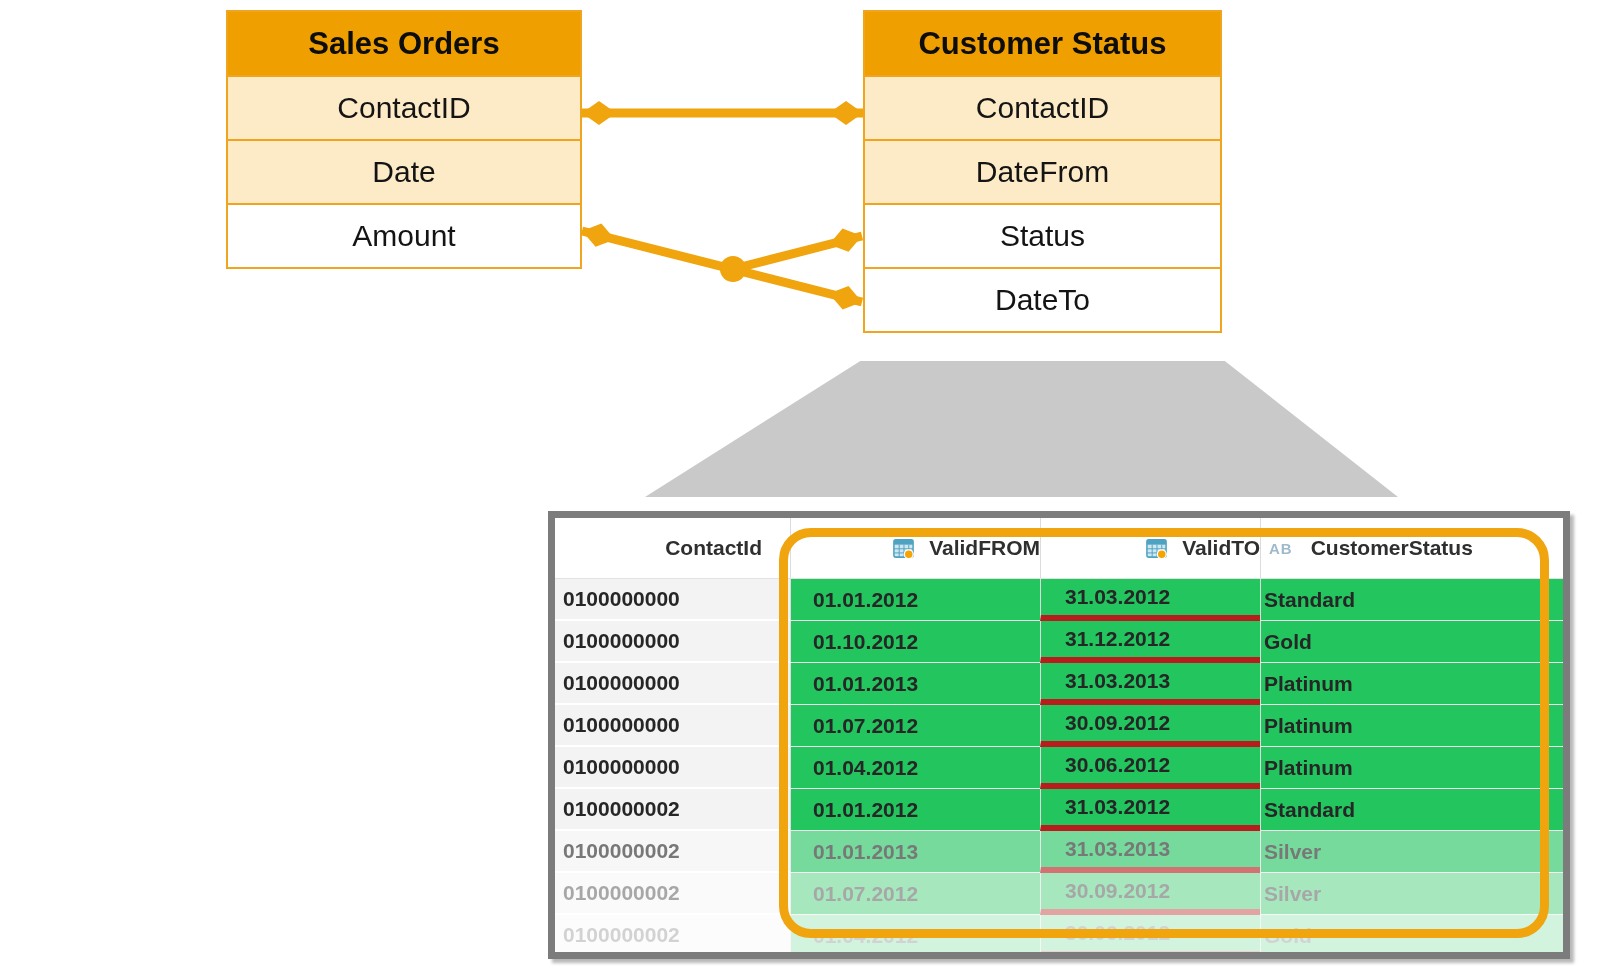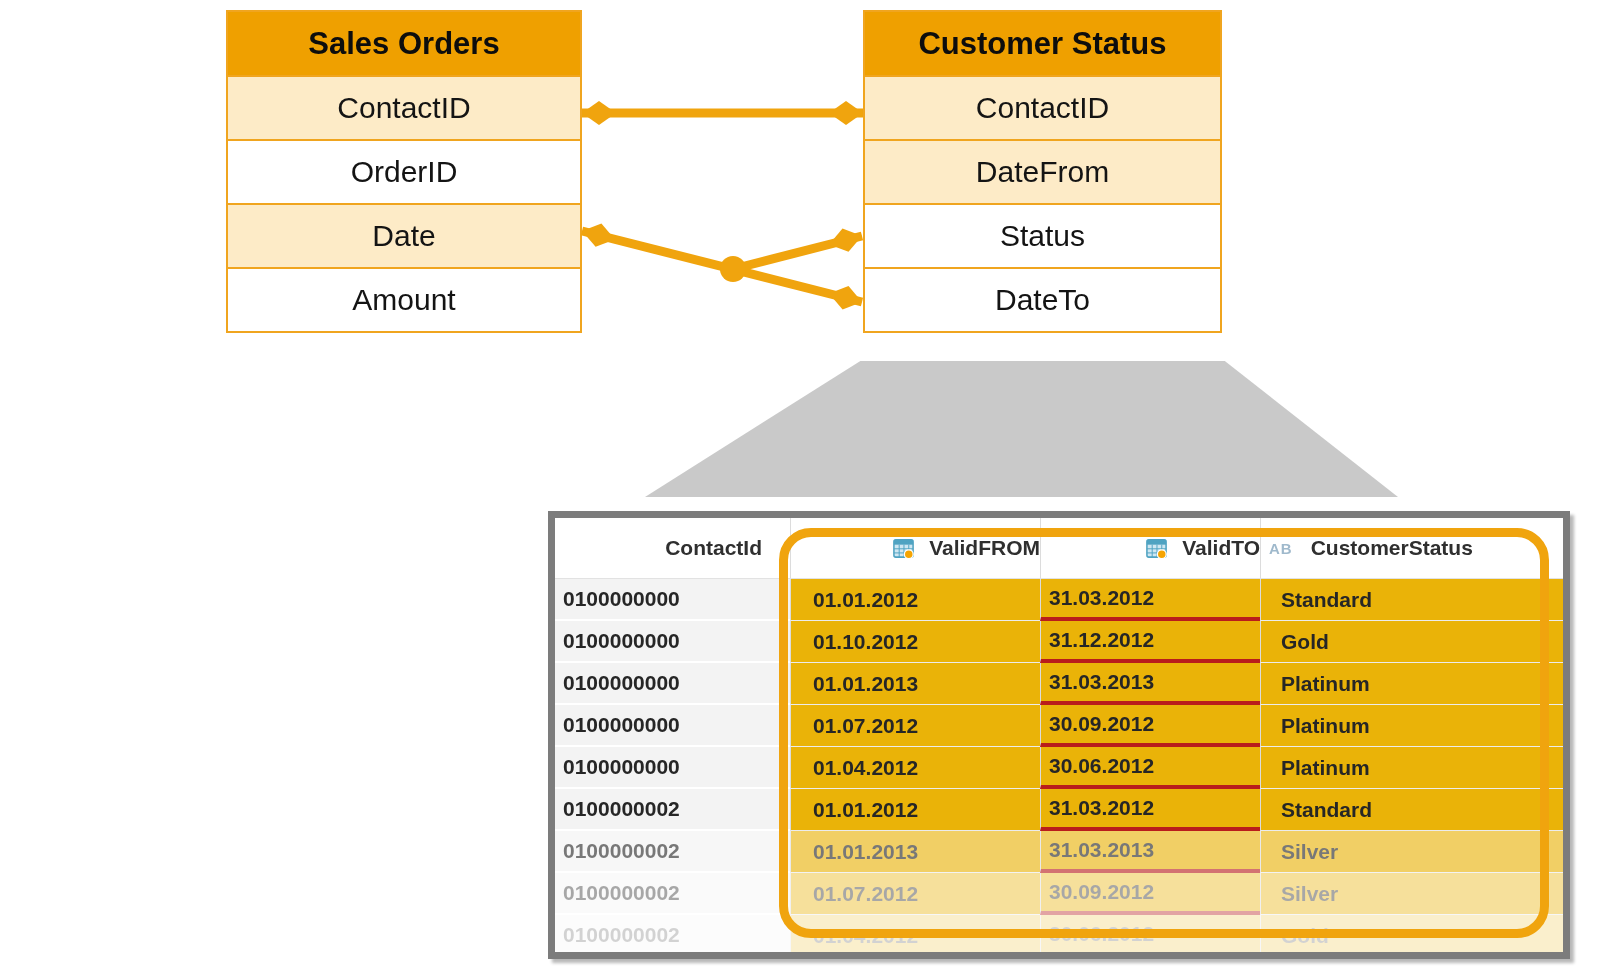--- a/index.html
+++ b/index.html
@@ -44,49 +44,48 @@
   .pq-h{
     display:flex;align-items:center;box-sizing:border-box;
     font-size:21px;font-weight:700;color:#2F2F2F;background:#fff;
   }
   .pq-h.c0{justify-content:flex-end;padding-right:28px;}
   .pq-h.c1,.pq-h.c2{padding-left:32px;gap:14px;justify-content:flex-end;}
   .pq-h.c3{padding-left:8px;gap:18px;}
   .pq-row{display:flex;height:42px;}
   .cell{
     display:flex;align-items:center;box-sizing:border-box;
-    font-size:21px;font-weight:700;color:#262626;background:#eab308;
+    font-size:21px;font-weight:700;color:#262626;background:#22c55e;
   }
   .c0{width:235px;}
   .c1{width:250px;border-left:1px solid #DCDCDC;}
   .c2{width:220px;border-left:1px solid #DCDCDC;}
   .c3{width:303px;border-left:1px solid #DCDCDC;}
   .cell.c0{background:#F3F3F3;border-bottom:2px solid #ffffff;padding-left:8px;}
   .cell.c1{padding-left:22px;border-bottom:1px solid #ECECEC;}
-  .cell.c2{padding-left:8px;border-bottom:4px solid #b91c1c;}
-  .cell.c3{padding-left:20px;border-bottom:1px solid #ECECEC;}
+  .cell.c2{padding-left:24px;border-bottom:6px solid #b91c1c;}
+  .cell.c3{padding-left:3px;border-bottom:1px solid #ECECEC;}
   .pq-row.fade1{opacity:0.62;}
   .pq-row.fade2{opacity:0.40;}
   .pq-row.fade3{opacity:0.20;}
 
   .ab-glyph{font-size:15px;font-weight:700;color:#9FB9CC;letter-spacing:1px;}
 
   
   .highlight-rect{
     position:absolute;left:779px;top:528px;width:770px;height:410px;box-sizing:border-box;
     border:9px solid #F0A40E;border-radius:32px;background:transparent;
   }
 </style>
 </head>
 <body>
 
 <div class="entity-table sales">
   <div class="et-title">Sales Orders</div>
   <div class="et-row alt">ContactID</div>
-  <div class="et-row">OrderID</div>
   <div class="et-row alt">Date</div>
   <div class="et-row">Amount</div>
 </div>
 
 <div class="entity-table status">
   <div class="et-title">Customer Status</div>
   <div class="et-row alt">ContactID</div>
   <div class="et-row alt">DateFrom</div>
   <div class="et-row">Status</div>
   <div class="et-row">DateTo</div>

